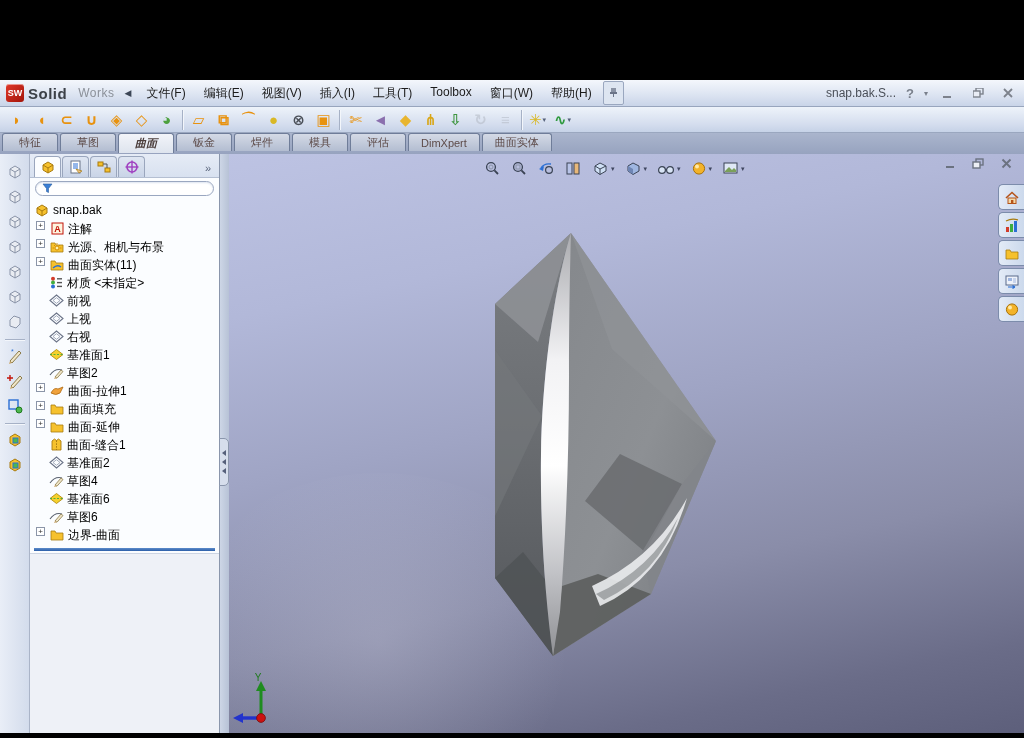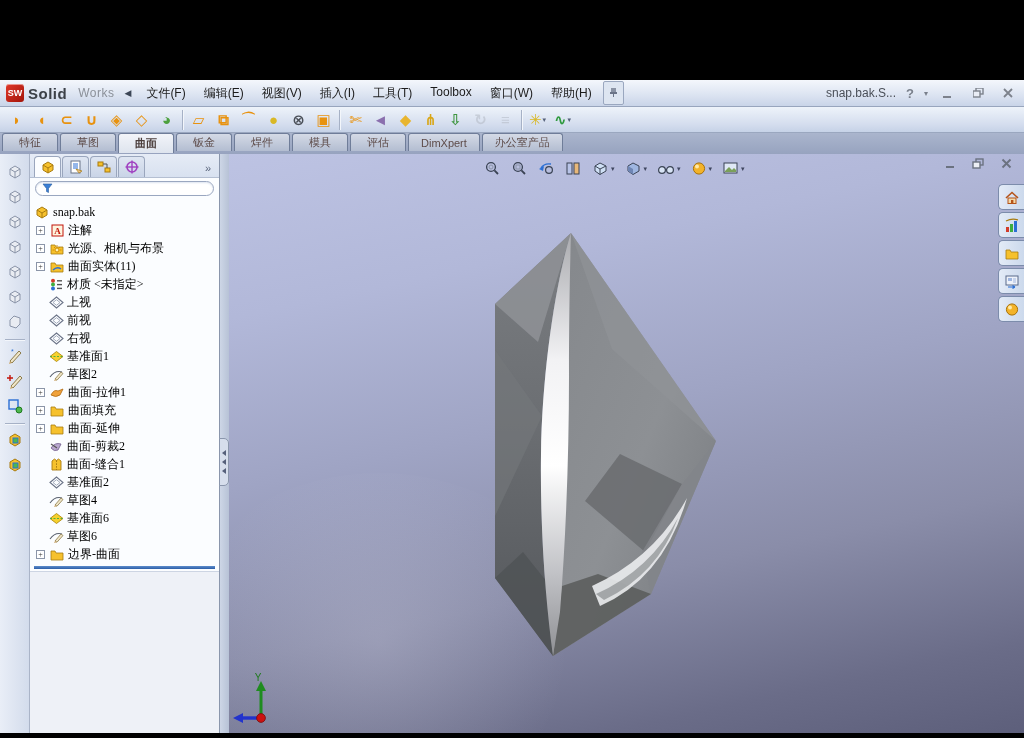--- a/index.html
+++ b/index.html
@@ -37,21 +37,21 @@
   .tool .dd { font-size:7px; color:#55607a; margin-left:1px; }
   .tool-sep { width:1px; height:20px; background:#a6b1c6; margin:0 3px; box-shadow:1px 0 0 #f3f6fb; }
 
   
   .tabrow { position:absolute; left:0; top:53px; width:100%; height:21px;
     background:linear-gradient(#aab5cd,#97a3bf); display:flex; align-items:flex-start; padding:0 2px; }
   .ctab { height:18px; min-width:56px; padding:0 12px; margin-right:2px; display:flex;
     align-items:center; justify-content:center; font-size:11px; color:#5d4b49;
     background:linear-gradient(#d4dae6,#b3bdd1); border:1px solid #6f7d99; border-bottom:none;
     border-radius:3px 3px 0 0; }
-  .ctab.active { background:linear-gradient(#f2f4f9,#dee4ee); color:#4b3e3c; height:20px; font-weight:bold; }
+  .ctab.active { background:linear-gradient(#f2f4f9,#dee4ee); color:#4b3e3c; height:20px; font-weight:bold;font-style:italic; }
 
   
   .main { position:absolute; left:0; top:74px; width:100%; height:579px; display:flex; }
 
   .left-strip { width:30px; height:100%; background:linear-gradient(90deg,#e9eef7,#d3dcec);
     border-right:1px solid #aab4c8; display:flex; flex-direction:column; align-items:center; padding-top:6px; }
   .ls-icon { width:24px; height:24px; display:flex; align-items:center; justify-content:center; margin-bottom:1px; }
   .ls-sep { width:20px; height:1px; background:#a6b1c6; margin:4px 0; box-shadow:0 1px 0 #f3f6fb; }
 
   .panel { width:190px; height:100%; background:#fbfdff; border-right:1px solid #8a96ac;
@@ -60,21 +60,21 @@
     background:linear-gradient(#e6ecf6,#d8e1f0); border-bottom:1px solid #b4bfd2; }
   .ptab { width:27px; height:21px; display:flex; align-items:center; justify-content:center;
     border:1px solid #9aa6bd; border-bottom:none; border-radius:4px 4px 0 0; margin-right:1px;
     background:linear-gradient(#dfe6f2,#c9d4e7); }
   .ptab.active { background:#fbfdff; }
   .ptab-more { margin-left:auto; font-size:11px; color:#5a657c; padding:0 6px 3px 0; }
   .filter-row { padding:3px 5px; }
   .filter-pill { height:15px; border:1px solid #9aa7c0; border-radius:8px; background:#fff;
     display:flex; align-items:center; padding:0 6px; box-shadow:inset 0 1px 2px #dde4f0; }
   .tree { flex:0 0 auto; padding:4px 0 0 4px; }
-  .trow { display:flex; align-items:center; height:18px; font-size:12px; color:#000; white-space:nowrap;font-family:Liberation Serif, serif; }
+  .trow { display:flex; height:18px; font-size:12px; color:#000; white-space:nowrap; }
   .trow .expander { width:9px; height:9px; border:1px solid #8b95a8; background:#fff; font-size:8px;
     line-height:7px; text-align:center; color:#333; margin:0 3px 0 2px; flex:0 0 aupx; }
   .trow .no-exp { width:14px; flex:0 0 14px; }
   .trow .ticon { width:16px; height:14px; display:flex; align-items:center; justify-content:center;
     margin-right:3px; flex:0 0 16px; }
   .trow.root { font-weight:normal; }
   .trow.root .ticon { margin-left:0; }
   .tlabel { overflow:hidden; }
   .rollback { height:3px; background:linear-gradient(#5d8ccb,#2b5ea8); margin:3px 4px 0 4px; }
   .panel-bottom { flex:1; background:#eef1f7; border-top:1px solid #cdd5e3; margin-top:2px; }
@@ -231,21 +231,21 @@
 
     <div class="tabrow" id="tabrow">
         <div class="ctab">特征</div>
         <div class="ctab">草图</div>
         <div class="ctab active">曲面</div>
         <div class="ctab">钣金</div>
         <div class="ctab">焊件</div>
         <div class="ctab">模具</div>
         <div class="ctab">评估</div>
         <div class="ctab">DimXpert</div>
-        <div class="ctab">办公室产品</div>
+        <div class="ctab">曲面实体</div>
       </div>
 
     <div class="main">
 
       <div class="left-strip" id="left-strip">
           <div class="ls-icon">
             <svg width="18" height="18" viewBox="0 0 18 18">
               <path d="M4 6 L9 3 L14 6 L14 12 L9 15 L4 12 Z" fill="#e9ecf2" stroke="#8a94a8" stroke-width="1"></path>
               <path d="M4 6 L9 9 L14 6 M9 9 L9 15" fill="none" stroke="#8a94a8"></path>
             </svg>
@@ -419,31 +419,31 @@
               <span class="tlabel">材质 &lt;未指定&gt;</span>
             </div>
             <div class="trow">
               <span class="no-exp"></span>
               <span class="ticon">
                 <svg width="15" height="13" viewBox="0 0 15 13">
                   <path d="M1 6.5 L7.5 1 L14 6.5 L7.5 12 Z" fill="none" stroke="#6b7488" stroke-width="1.1"></path>
                   <path d="M4 6.5 L7.5 3.7 L11 6.5 L7.5 9.3 Z" fill="none" stroke="#9aa3b5" stroke-width=".9"></path>
                 </svg>
               </span>
-              <span class="tlabel">上视</span>
+              <span class="tlabel">前视</span>
             </div>
             <div class="trow">
               <span class="no-exp"></span>
               <span class="ticon">
                 <svg width="15" height="13" viewBox="0 0 15 13">
                   <path d="M1 6.5 L7.5 1 L14 6.5 L7.5 12 Z" fill="none" stroke="#6b7488" stroke-width="1.1"></path>
                   <path d="M4 6.5 L7.5 3.7 L11 6.5 L7.5 9.3 Z" fill="none" stroke="#9aa3b5" stroke-width=".9"></path>
                 </svg>
               </span>
-              <span class="tlabel">前视</span>
+              <span class="tlabel">上视</span>
             </div>
             <div class="trow">
               <span class="no-exp"></span>
               <span class="ticon">
                 <svg width="15" height="13" viewBox="0 0 15 13">
                   <path d="M1 6.5 L7.5 1 L14 6.5 L7.5 12 Z" fill="none" stroke="#6b7488" stroke-width="1.1"></path>
                   <path d="M4 6.5 L7.5 3.7 L11 6.5 L7.5 9.3 Z" fill="none" stroke="#9aa3b5" stroke-width=".9"></path>
                 </svg>
               </span>
               <span class="tlabel">右视</span>
@@ -488,30 +488,20 @@
               <span class="tlabel">曲面填充</span>
             </div>
             <div class="trow">
               <span class="expander" style="flex: 0 0 9px; margin-right: 4px;">+</span>
               <span class="ticon">
                 <svg width="14" height="13" viewBox="0 0 14 13">
                   <path d="M1 3 L5 3 L6 5 L13 5 L13 12 L1 12 Z" fill="#f6c12d" stroke="#a87b10" stroke-width=".8"></path>
                 </svg>
               </span>
               <span class="tlabel">曲面-延伸</span>
-            </div>
-            <div class="trow">
-              <span class="no-exp"></span>
-              <span class="ticon">
-                <svg width="14" height="13" viewBox="0 0 14 13">
-                  <path d="M2 8 Q6 2 12 4 L9 10 Q5 12 2 8 Z" fill="#b9a8cf" stroke="#6e5a8a" stroke-width=".8"></path>
-                  <path d="M2 4 L8 8" stroke="#555" stroke-width="1.2"></path>
-                </svg>
-              </span>
-              <span class="tlabel">曲面-剪裁2</span>
             </div>
             <div class="trow">
               <span class="no-exp"></span>
               <span class="ticon">
                 <svg width="13" height="13" viewBox="0 0 13 13">
                   <path d="M2 3 L4.5 1 L6.5 2.5 L8.5 1 L11 3 L11 12 L2 12 Z" fill="#f6c12d" stroke="#a87b10" stroke-width=".9"></path>
                   <line x1="6.5" y1="2.5" x2="6.5" y2="12" stroke="#a87b10" stroke-dasharray="1.6 1.2"></line>
                 </svg>
               </span>
               <span class="tlabel">曲面-缝合1</span>

